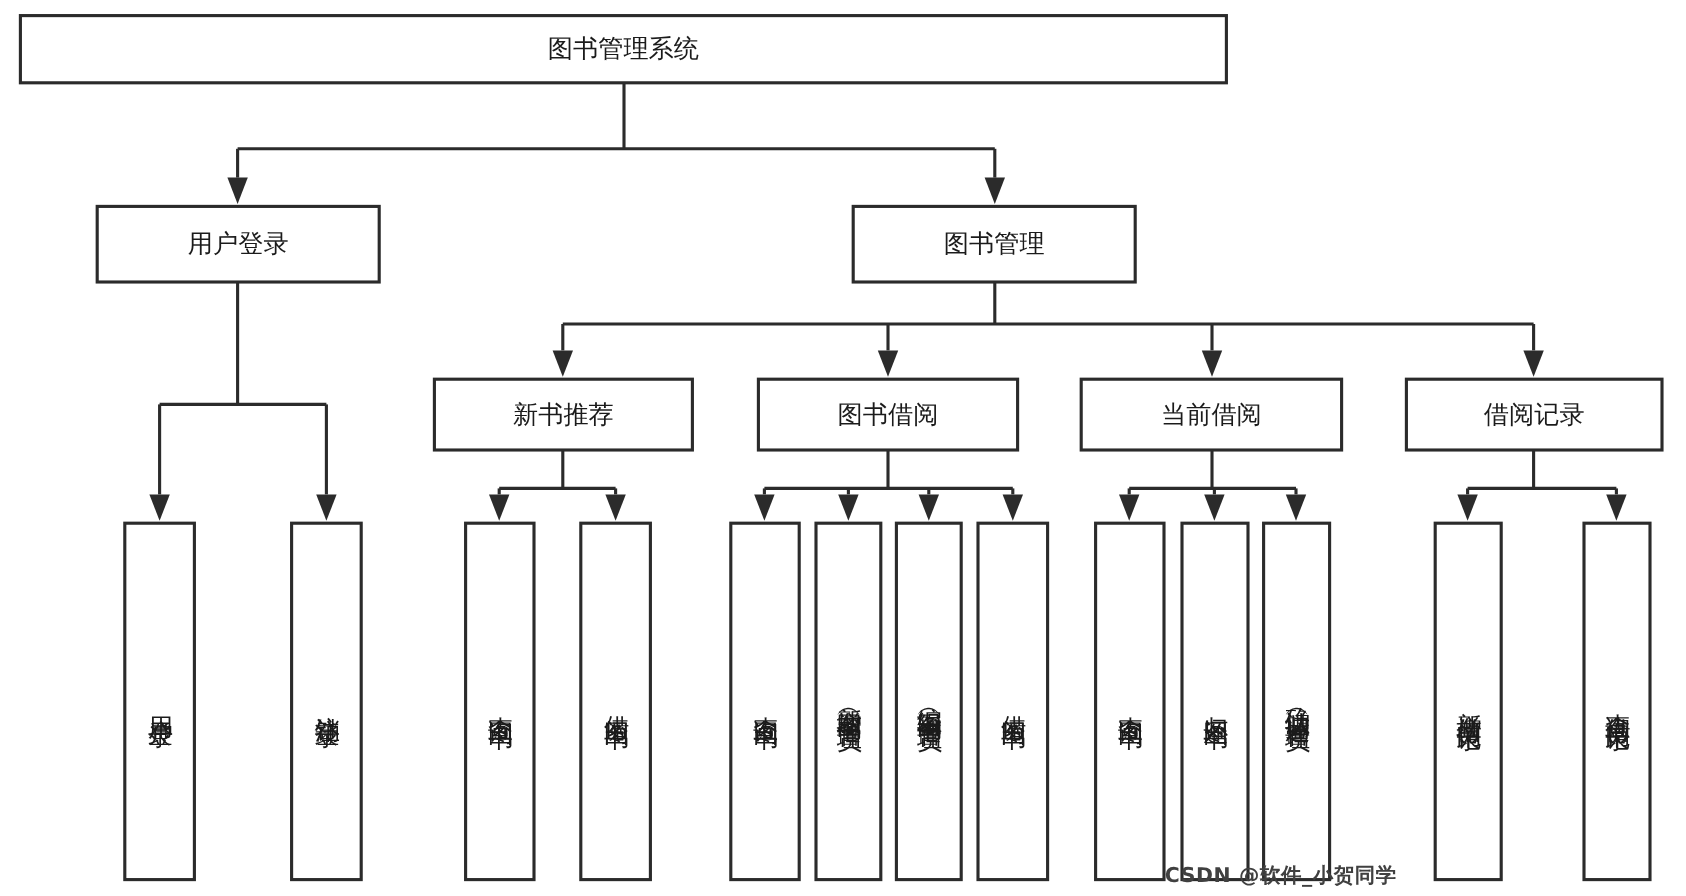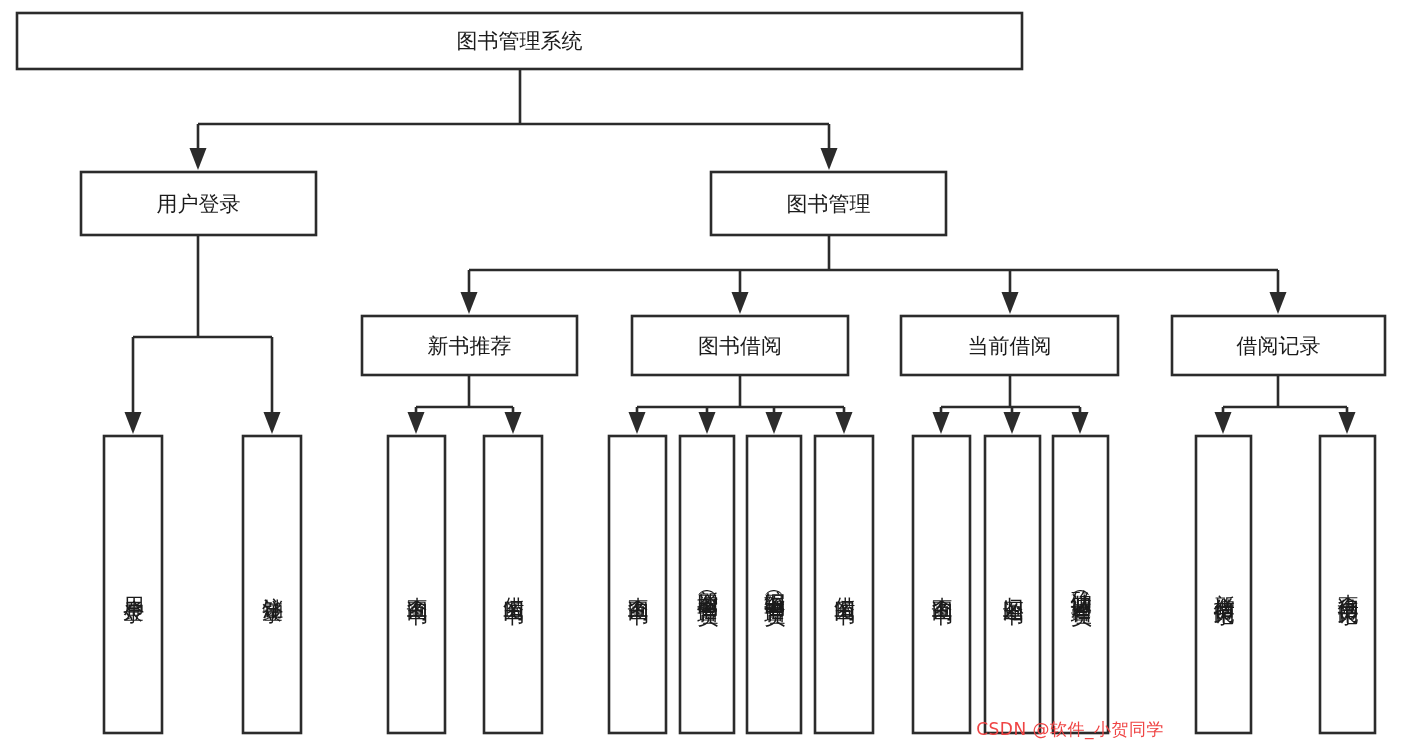--- a/index.html
+++ b/index.html
@@ -68,23 +68,24 @@
     color: #1b1b1b;
     white-space: nowrap;
     text-align: center;
   }
   #watermark {
     position: absolute;
     right: 16px;
     bottom: 6px;
     font-family: "DejaVu Sans", "Liberation Sans", sans-serif;
     font-size: 17px;
-    color: #ef4444;
+    color: #404040;
     letter-spacing: 0.5px;
     white-space: nowrap;
+    font-weight: bold;
   }
 </style>
 </head>
 <body>
 
 <div id="diagram-root">
 
   <svg id="diagram-svg" viewBox="0 0 1405 747">
     <g id="connector-layer">
         <g>

